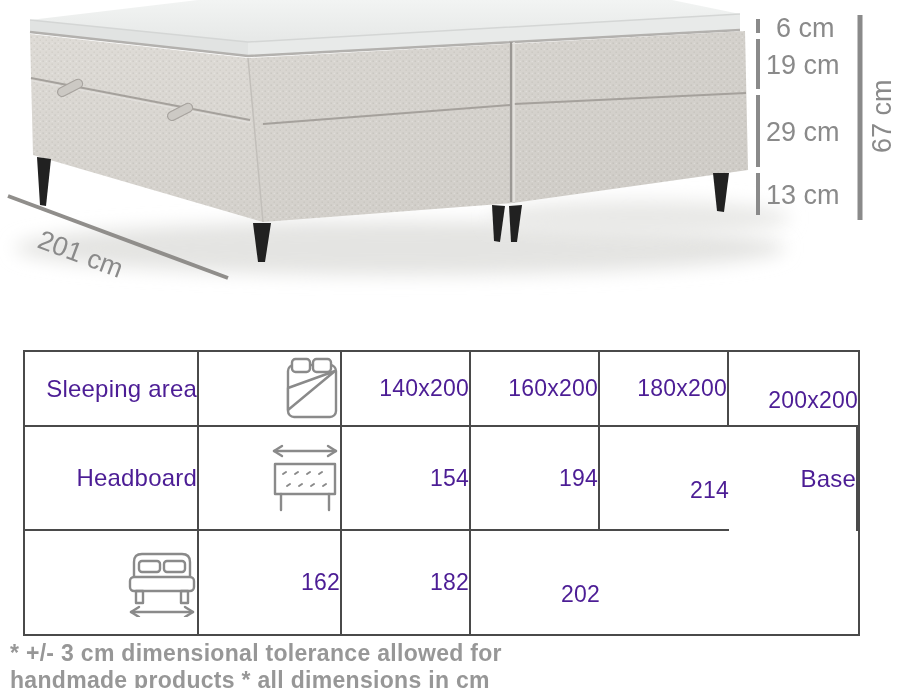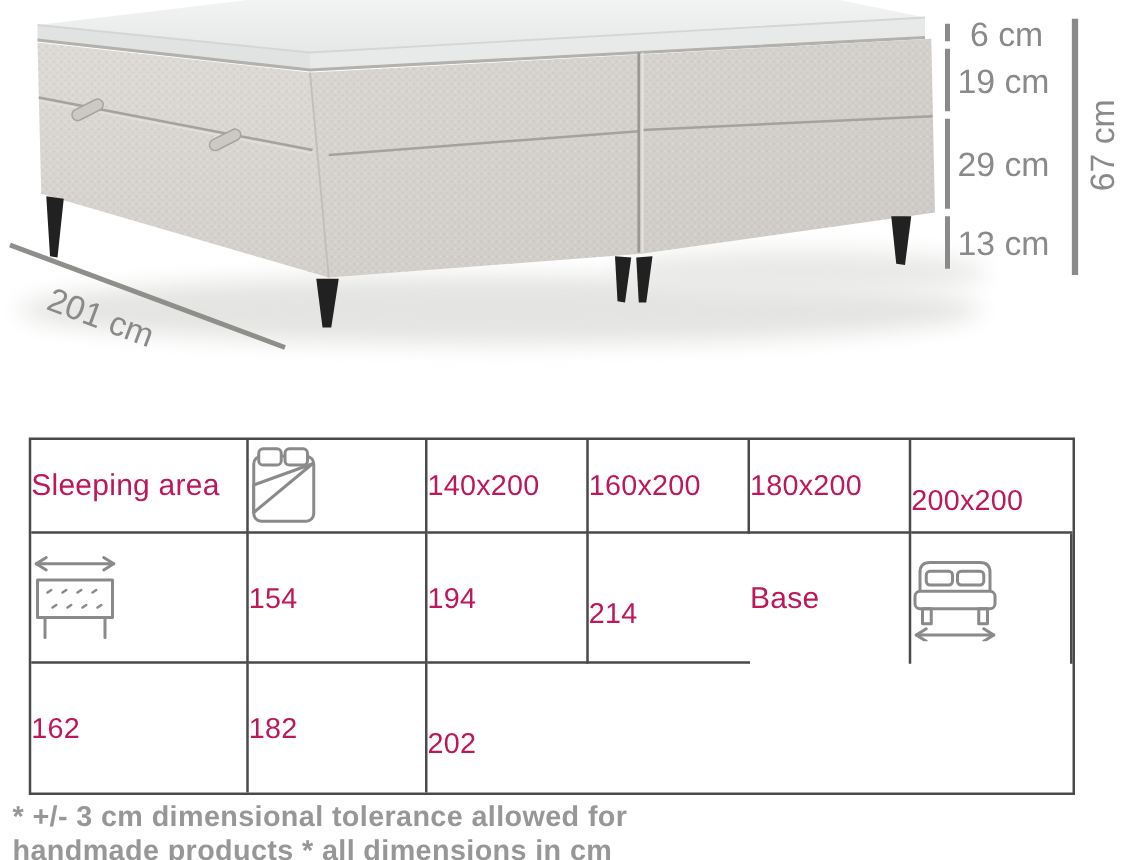--- a/index.html
+++ b/index.html
@@ -12,22 +12,22 @@
   
   .size-table {
     position:absolute; left:23px; top:350px; width:837px; height:286px;
     display:grid;
     grid-template-columns:174px 143px 1fr 1fr 1fr 1fr;
     grid-template-rows:75px 104px auto;
     border:2px solid #4a4a4a; box-sizing:border-box; background:#fff;
   }
   .cell {
     border-right:2px solid #4a4a4a; border-bottom:2px solid #4a4a4a;
-    display:flex; align-items:center; justify-content:flex-start;
-    color:#be185d; font-size:24px; letter-spacing:0.2px;
+    display:flex; align-items:center; justify-content:flex-end;
+    color:#4c1d95; font-size:24px; letter-spacing:0.2px;
   }
   .cell.last-col { border-right:none;margin-top:24px; }
   .cell.last-row { border-bottom:none; }
   .cell.value { font-size:23px; }
   .icon-cell svg { display:block; }
 
   
   .footnote {
     position:absolute; left:10px; top:640px; width:608px;
     font-size:23px; font-weight:bold; color:#979797;
@@ -138,20 +138,23 @@
         <path d="M51,14 L4,31 L4,53 Z" fill="#ffffff"></path>
         <rect x="8" y="2" width="18" height="13" rx="3.5" fill="#ffffff"></rect>
         <rect x="29" y="2" width="18" height="13" rx="3.5" fill="#ffffff"></rect>
       </svg>
     </div>
     <div class="cell value">140x200</div>
     <div class="cell value">160x200</div>
     <div class="cell value">180x200</div>
     <div class="cell value last-col">200x200</div>
 
+    <div class="cell">
+      <span>Headboard</span>
+    </div>
     <div class="cell icon-cell">
       <svg width="70" height="70" viewBox="0 0 70 70" fill="none" stroke="#8a8a8a" stroke-width="2.4" stroke-linecap="round" stroke-linejoin="round">
         <line x1="4" y1="8" x2="66" y2="8"></line>
         <polyline points="12,3 4,8 12,13"></polyline>
         <polyline points="58,3 66,8 58,13"></polyline>
         <rect x="5" y="21" width="60" height="30"></rect>
         <g stroke-width="2">
           <line x1="13" y1="31" x2="16" y2="29"></line>
             <line x1="25" y1="31" x2="28" y2="29"></line>
           <line x1="37" y1="31" x2="40" y2="29"></line>

